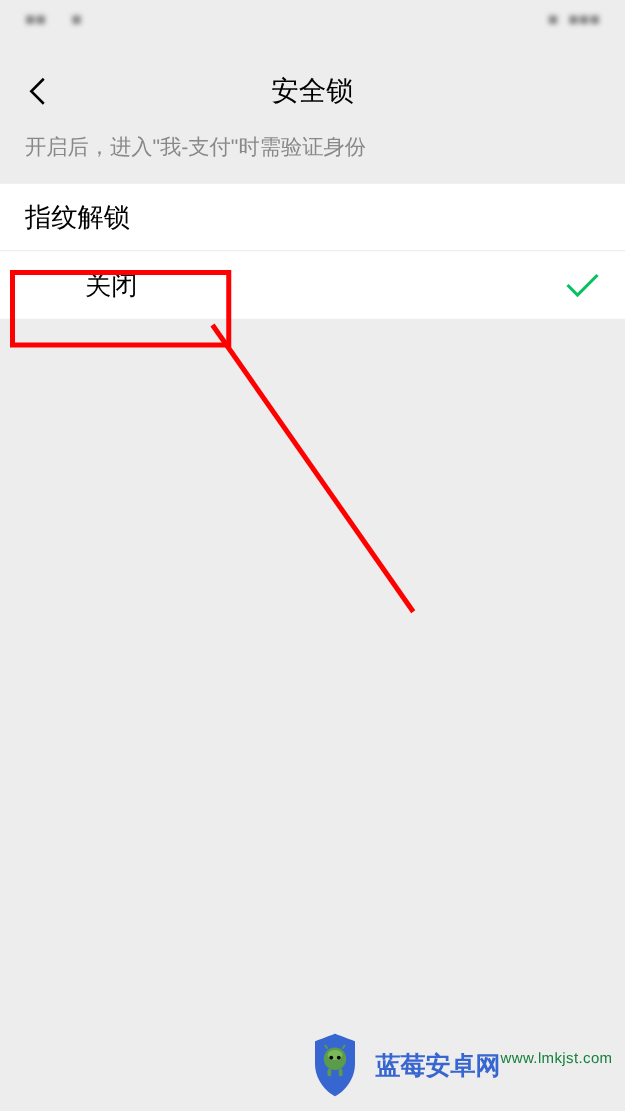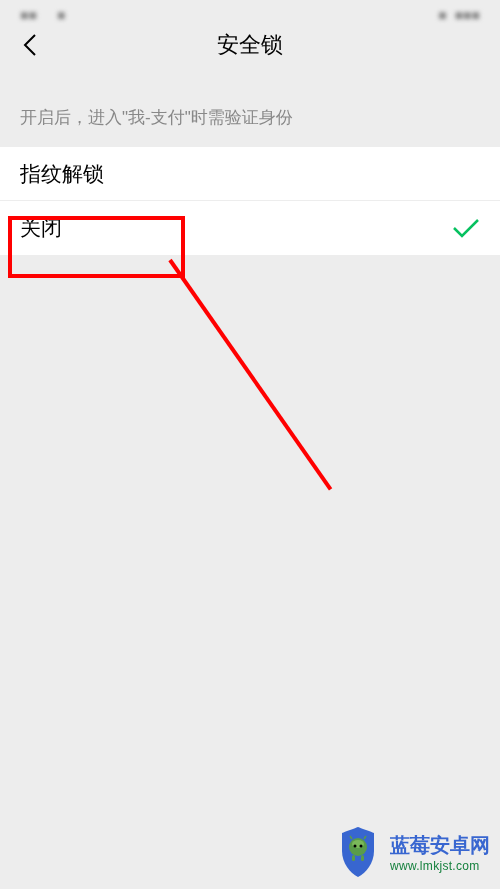--- a/index.html
+++ b/index.html
@@ -35,21 +35,21 @@
     }
     .blur-text {
       color: #888;
       filter: blur(2px);
       font-size: 14px;
     }
     .header {
       height: 58px;
       background: #ededed;
       display: flex;
-      align-items: flex-start;
+      align-items: flex-end;
       position: relative;
       padding: 0 15px;
     }
     .back-btn {
       width: 30px;
       height: 30px;
       display: flex;
       align-items: center;
       justify-content: center;
       cursor: pointer;
@@ -80,20 +80,21 @@
       display: flex;
       align-items: center;
       justify-content: space-between;
       padding: 0 20px;
       border-bottom: 1px solid #ededed;
       cursor: pointer;
       position: relative;
     }
     .list-item:last-child {
       border-bottom: none;
+      margin-left: 48px;
     }
     .item-label {
       font-size: 21px;
       color: #000;
     }
     .checkmark {
       width: 28px;
       height: 22px;
     }
     .highlight-box {
@@ -131,21 +132,21 @@
       width: 48px;
       height: 54px;
       position: relative;
     }
     .wm-icon svg {
       width: 100%;
       height: 100%;
     }
     .wm-text {
       display: flex;
-      flex-direction: column;
+      flex-direction: row;
       align-items: flex-start;
     }
     .wm-title {
       font-size: 20px;
       font-weight: bold;
       color: #3866d0;
     }
     .wm-url {
       font-size: 12px;
       color: #15803d;

